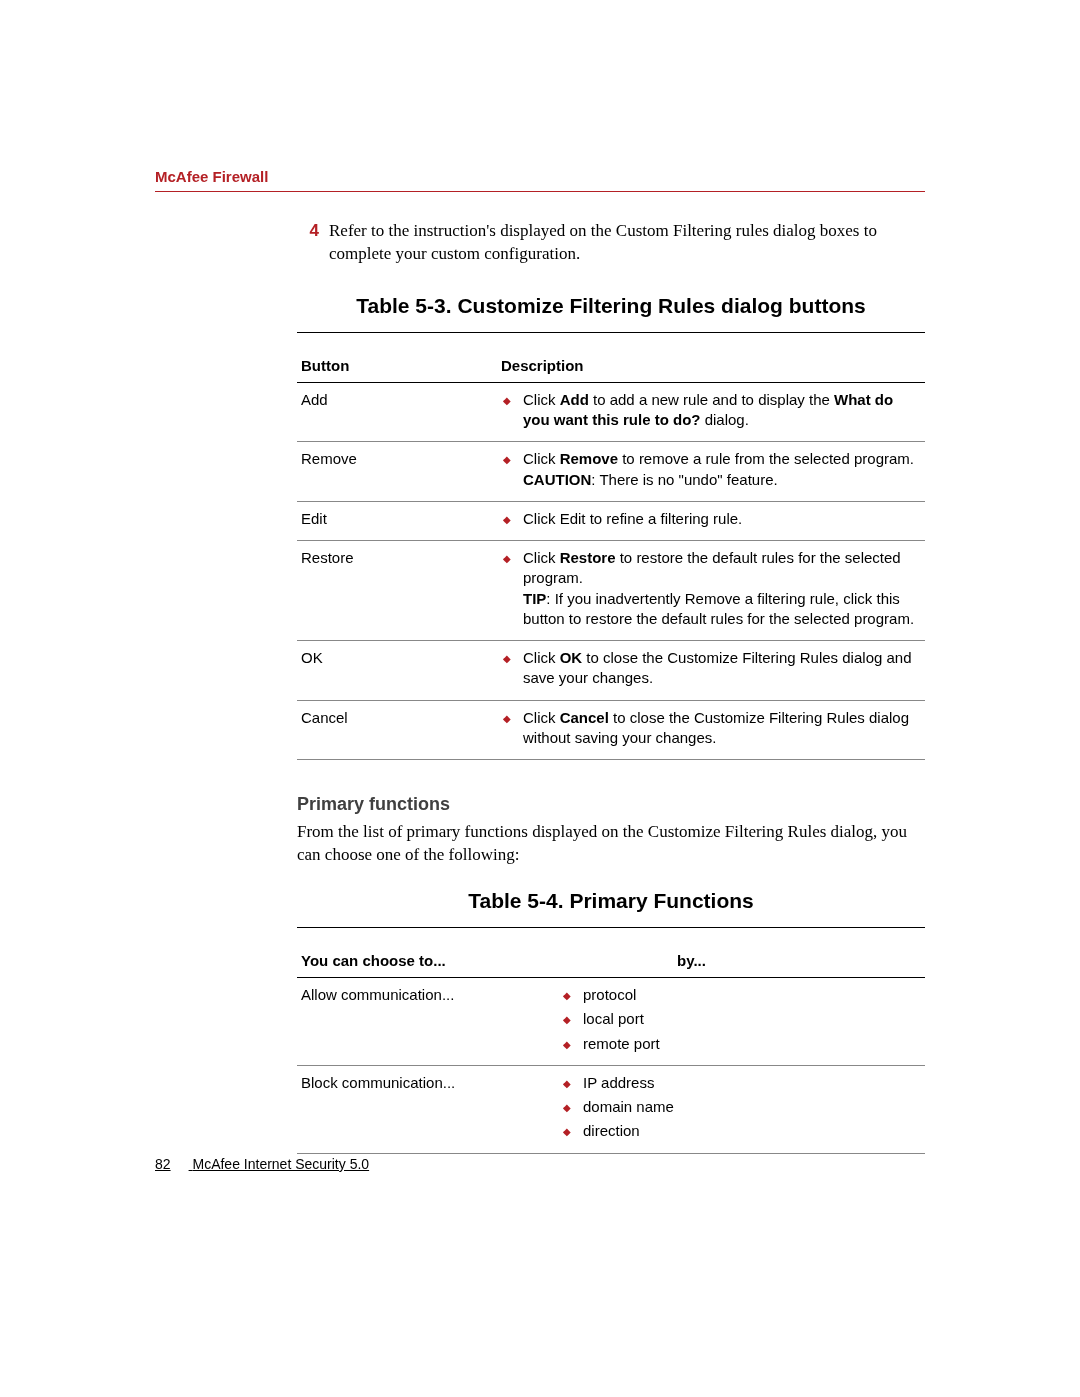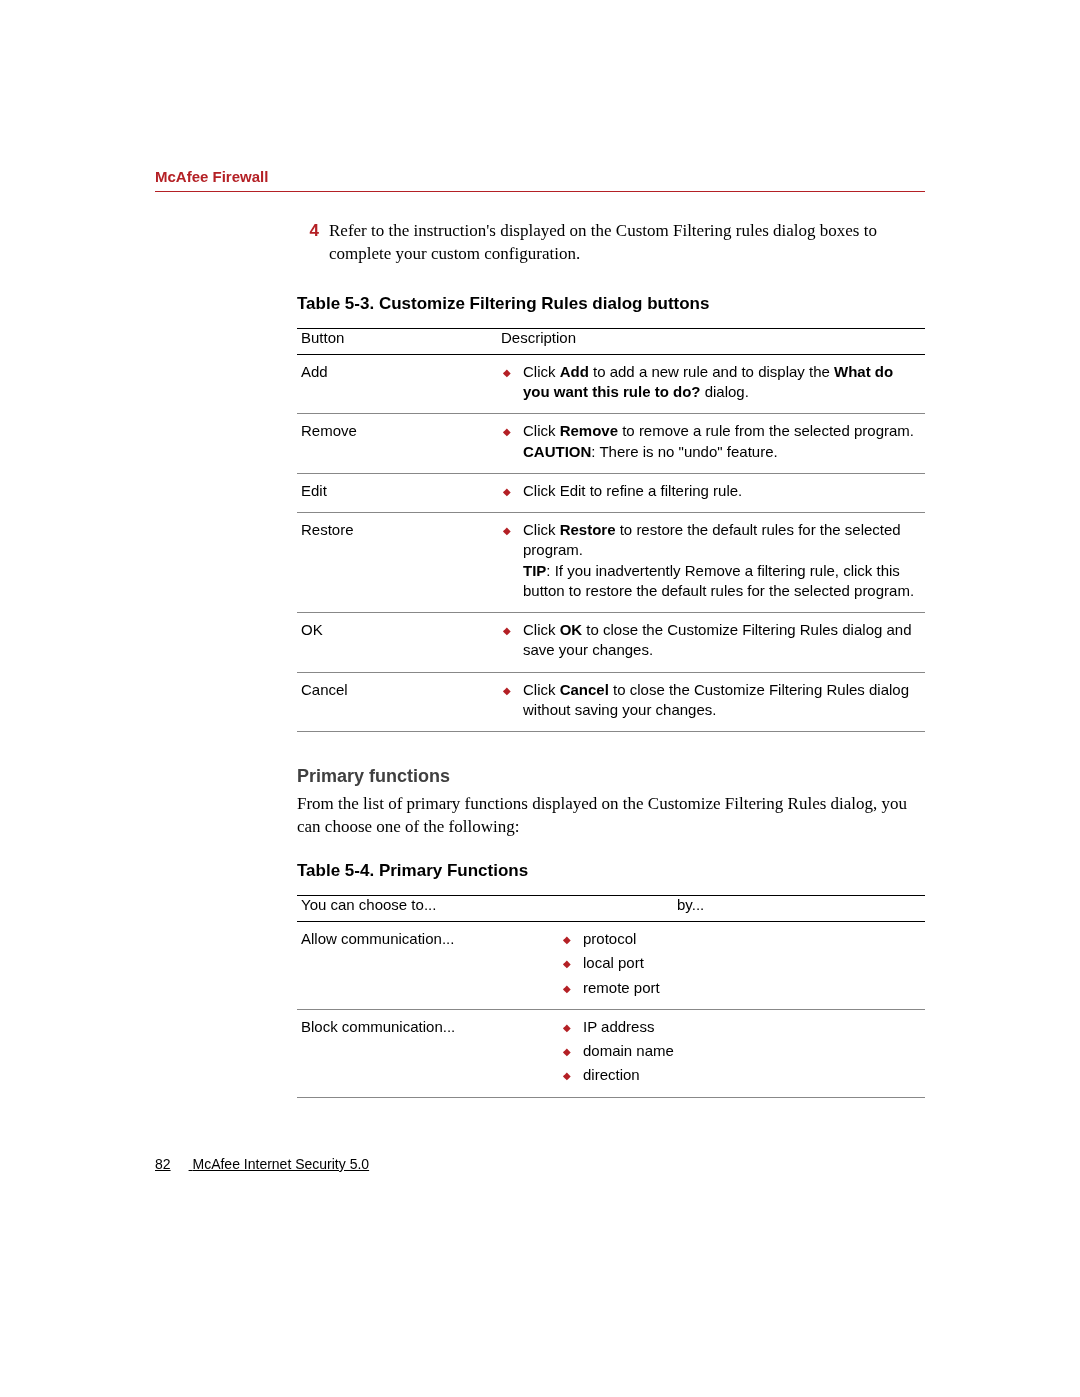--- a/index.html
+++ b/index.html
@@ -36,36 +36,37 @@
   .step-num {
     color: #b42025;
     font-weight: bold;
     font-family: Arial, Helvetica, sans-serif;
     width: 22px;
     flex: 0 0 22px;
     text-align: right;
     margin-right: 10px;
   }
   .table-caption {
-    font-weight: bold;
-    font-size: 17px;
+    text-align: center;
+    font-weight: bold;
+    font-size: 21px;
     margin: 10px 0 14px 142px;
   }
   table {
     border-collapse: collapse;
     font-size: 15px;
     margin-left: 142px;
     width: calc(100% - 142px);
   }
   th {
     text-align: left;
-    font-weight: normal;
+    font-weight: bold;
     border-top: 1px solid #000;
     border-bottom: 1px solid #000;
-    padding: 0 6px 8px 4px;
+    padding: 24px 6px 8px 4px;
     vertical-align: top;
   }
   td {
     border-bottom: 1px solid #888;
     padding: 7px 6px 7px 4px;
     vertical-align: top;
     line-height: 1.35;
   }
   .desc-cell ul {
     list-style: none;

